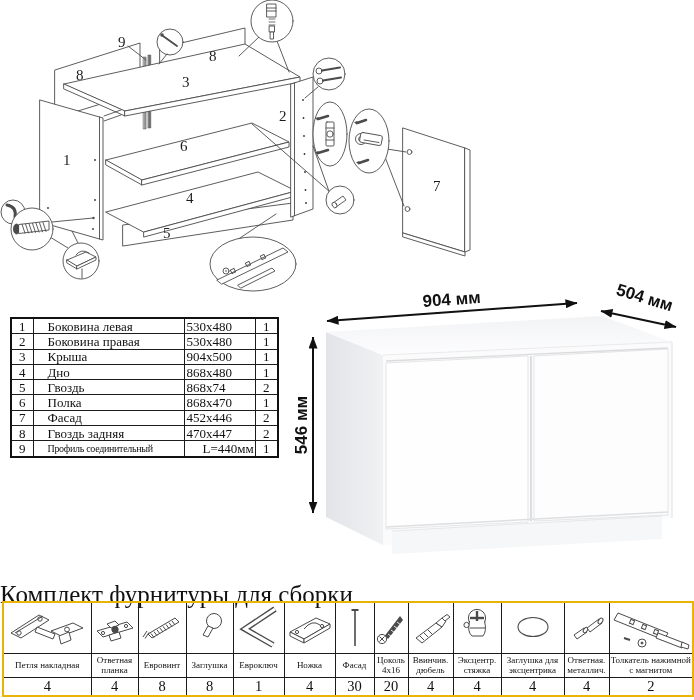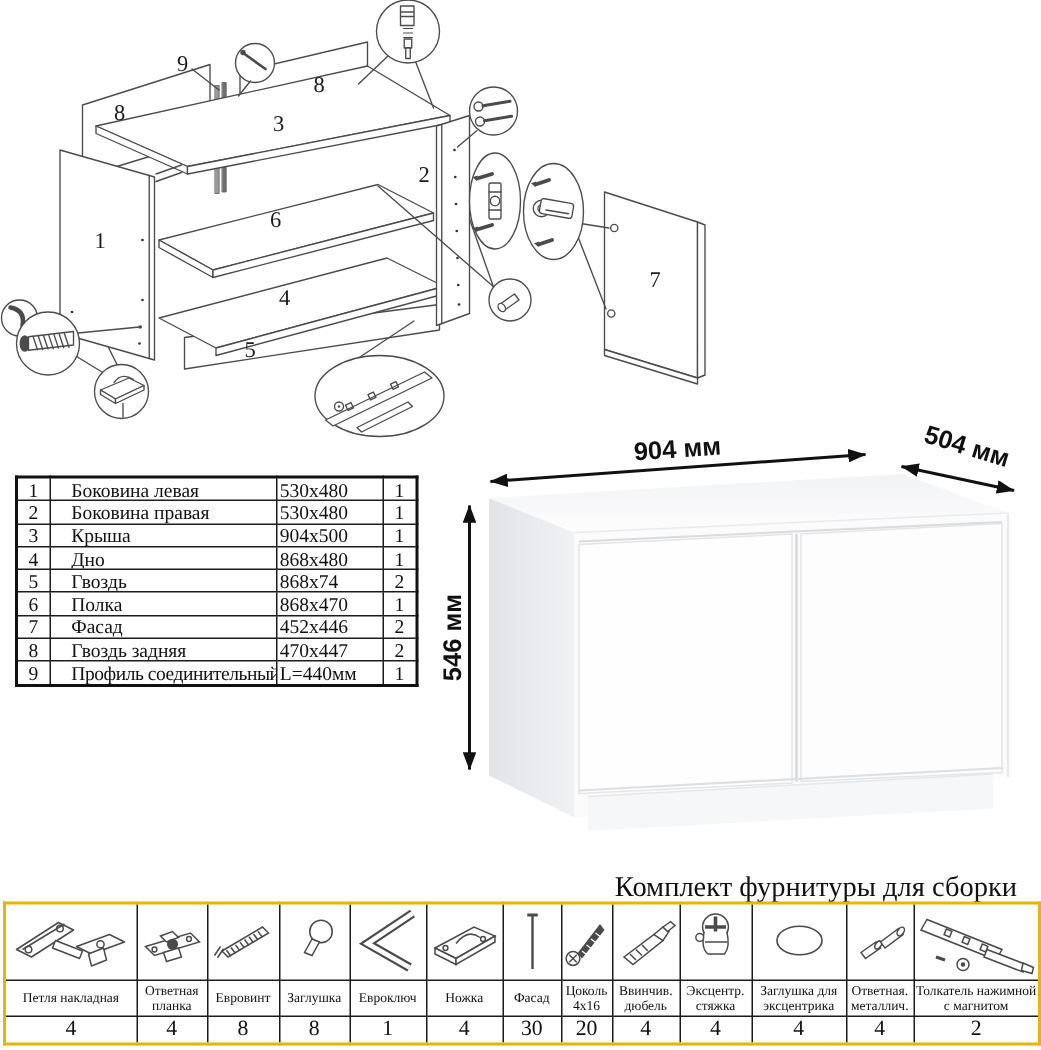--- a/index.html
+++ b/index.html
@@ -3,23 +3,23 @@
 <meta charset="utf-8">
 <style>
 html,body{margin:0;padding:0}
 body{width:694px;height:700px;background:#fff;position:relative;overflow:hidden;font-family:"Liberation Serif",serif;color:#111}
 #scene-svg{position:absolute;left:0;top:0}
 #parts-table{position:absolute;left:10px;top:317px;width:267px;border-collapse:collapse;table-layout:fixed;border:2px solid #111}
 #parts-table td{border:1px solid #1c1c1c;height:14.3px;font-size:13px;line-height:1;padding:0 2px;white-space:nowrap;overflow:hidden}
 #parts-table td.num,#parts-table td.qty{text-align:center;padding:0}
 #parts-table td.size{}
 #parts-table td.pname{padding-left:14px}
-#parts-table td.small{font-size:13px;letter-spacing:-0.3px}
-#parts-table td.left{text-align:left;padding-left:2px}
-#hw-title{position:absolute;top:581px;left:0;width:678px;text-align:right;font-size:19px}
+#parts-table td.small{font-size:10px;letter-spacing:-0.3px}
+#parts-table td.left{text-align:left;padding-left:18px}
+#hw-title{position:absolute;top:581px;left:0;width:678px;text-align:left;font-size:25px}
 #hw-table{position:absolute;left:2px;top:601px;width:690px;border-collapse:collapse;table-layout:fixed;border:2px solid #eab308}
 #hw-table td{border:1px solid #1c1c1c;text-align:center;vertical-align:middle;padding:0;overflow:hidden}
 #hw-table tr.icons td{height:50px}
 #hw-table tr.labels td{font-size:9px;line-height:1.07;height:21px;padding:1px 0;vertical-align:middle}
 #hw-table tr.qtys td{font-size:14.5px;height:16px}
 svg.hw{display:block;margin:0 auto}
 </style>
 </head>
 <body>
 

